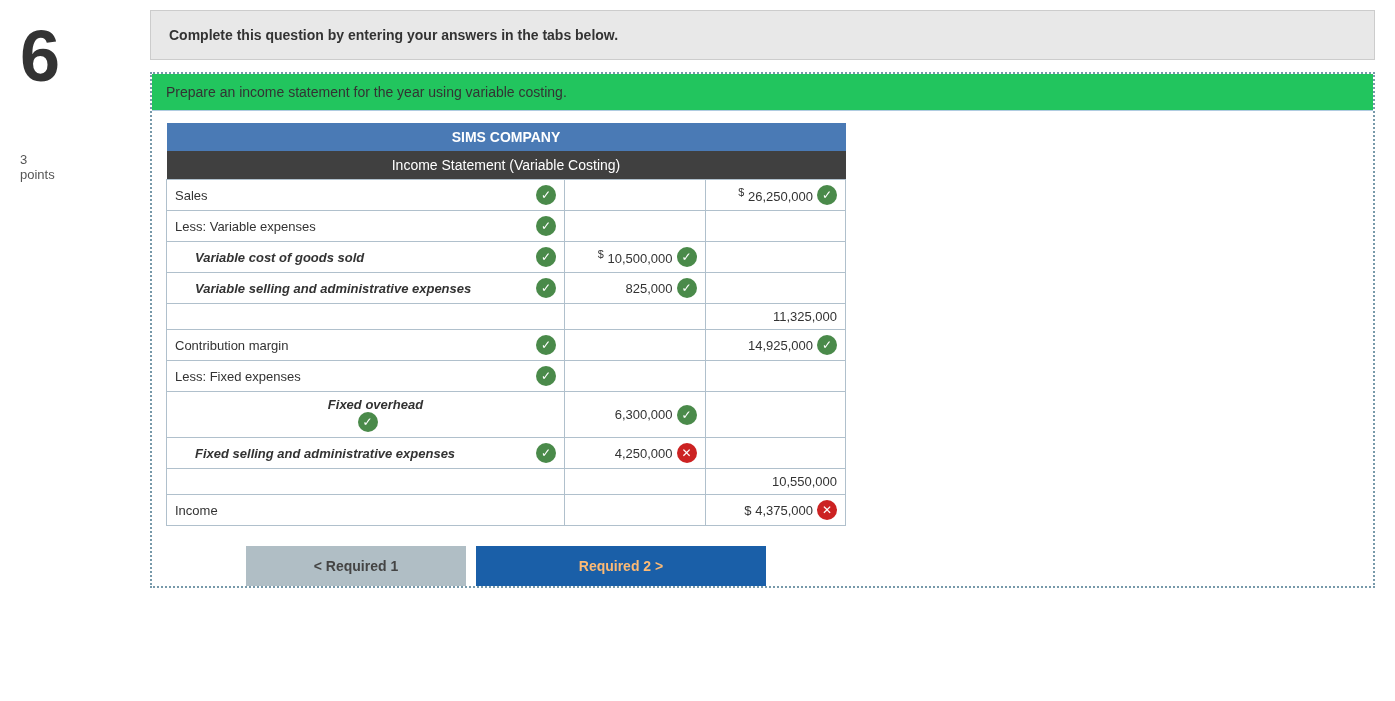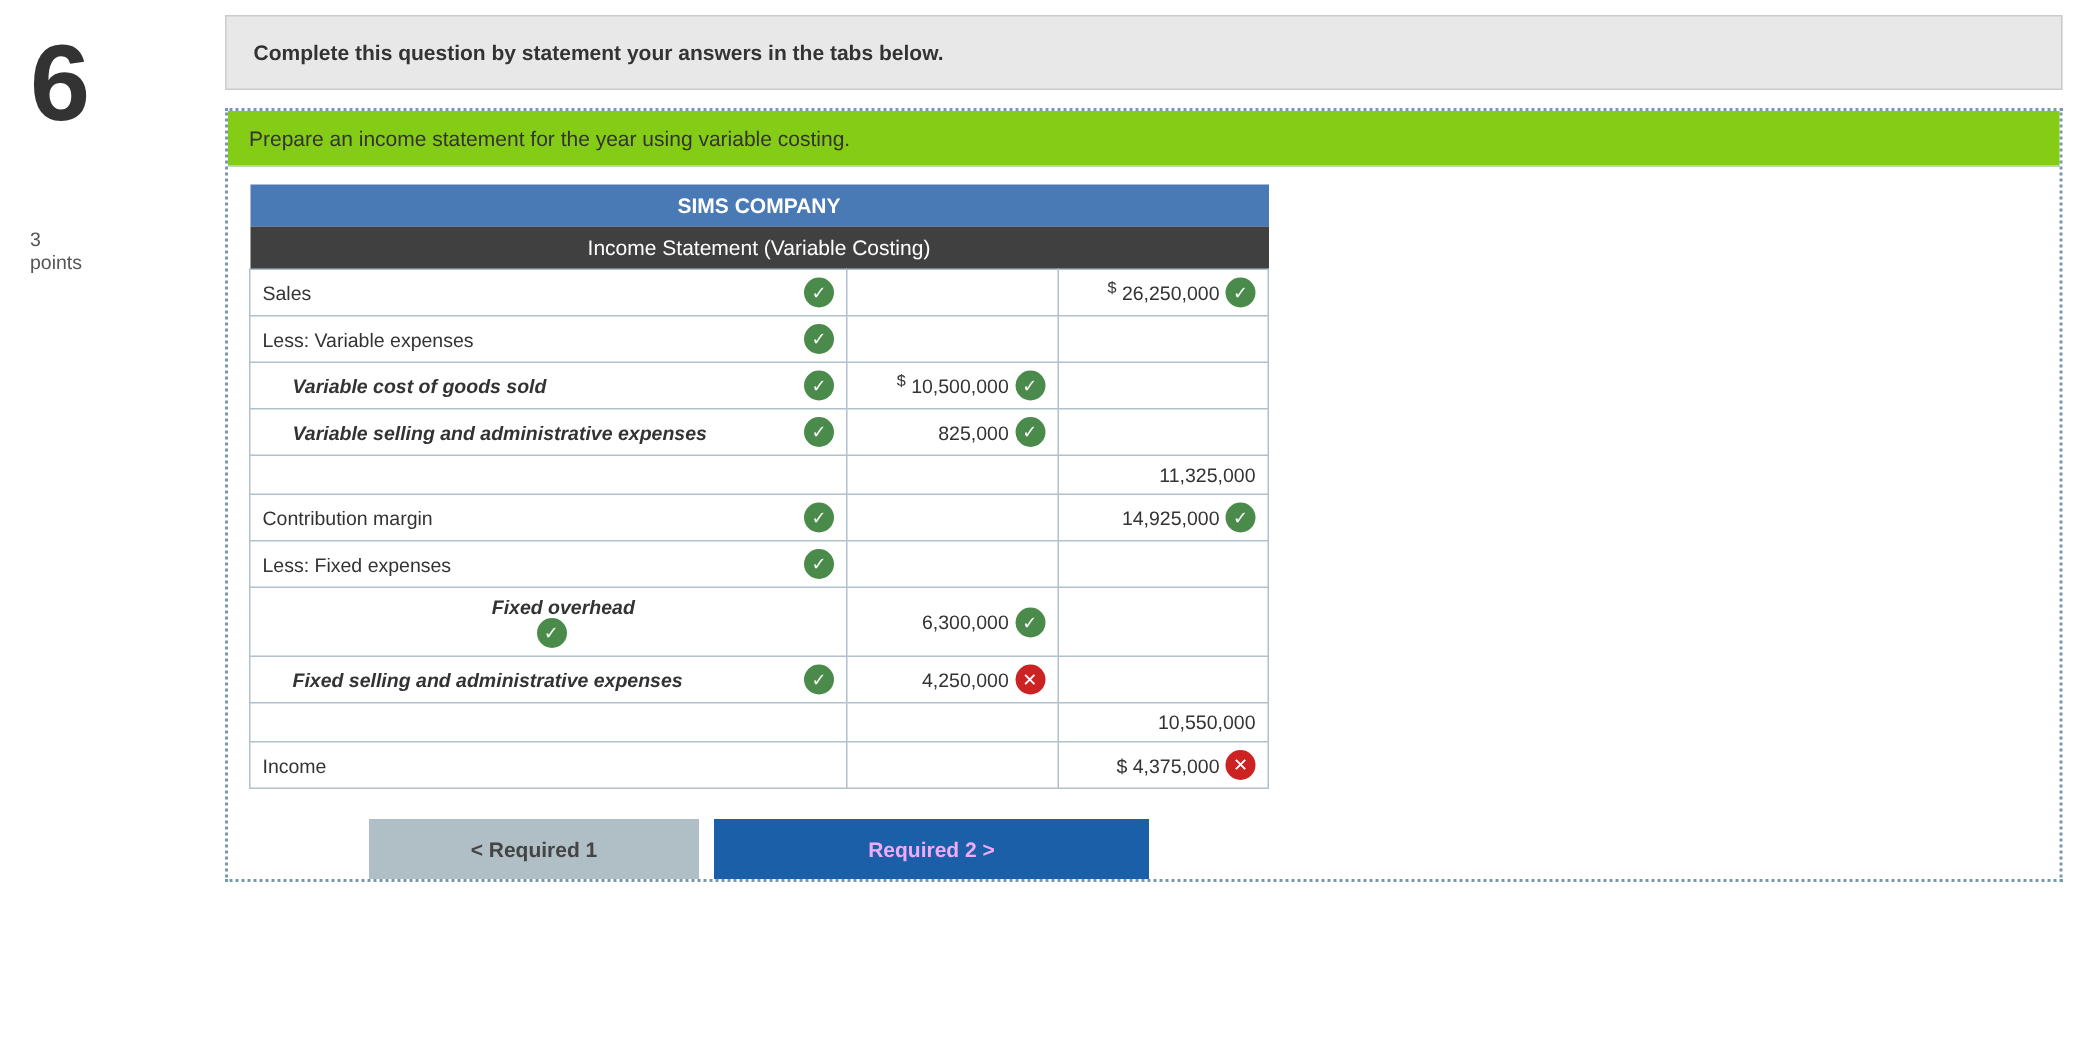--- a/index.html
+++ b/index.html
@@ -60,21 +60,21 @@
       background: #fff;
       border-bottom: 1px solid #fff;
       font-weight: normal;
       z-index: 1;
     }
     .tab-panel-wrapper {
       border: 2px dotted #7799aa;
       padding: 0;
     }
     .tab-description {
-      background: #84cc16;
+      background: #22c55e;
       padding: 10px 14px;
       font-size: 14px;
       border-bottom: 1px solid #b0cce0;
     }
     .income-table {
       width: 680px;
       border-collapse: collapse;
       margin: 12px 14px;
     }
     .income-table th {
@@ -150,21 +150,21 @@
       color: #444;
       border: none;
       padding: 12px 30px;
       font-size: 14px;
       font-weight: bold;
       cursor: pointer;
       width: 220px;
     }
     .nav-btn-next {
       background: #1a5fa8;
-      color: #f0abfc;
+      color: #fdba74;
       border: none;
       padding: 12px 30px;
       font-size: 14px;
       font-weight: bold;
       cursor: pointer;
       width: 290px;
     }
     .header-row th {
       background: #4a7ab5;
     }
@@ -180,21 +180,21 @@
   <div class="left-number">
     <div class="question-number">6</div>
     <div class="points-area">
       <div>3</div>
       <div>points</div>
     </div>
   </div>
 
   <div class="main-content">
     <div class="instruction-box">
-      <span>Complete this question by statement your answers in the tabs below.</span>
+      <span>Complete this question by entering your answers in the tabs below.</span>
     </div>
 
 
     <div class="tab-panel-wrapper">
       <div class="tab-description">Prepare an income statement for the year using variable costing.</div>
 
       <table class="income-table">
         <thead>
           <tr class="header-row">
             <th colspan="3">SIMS COMPANY</th>

